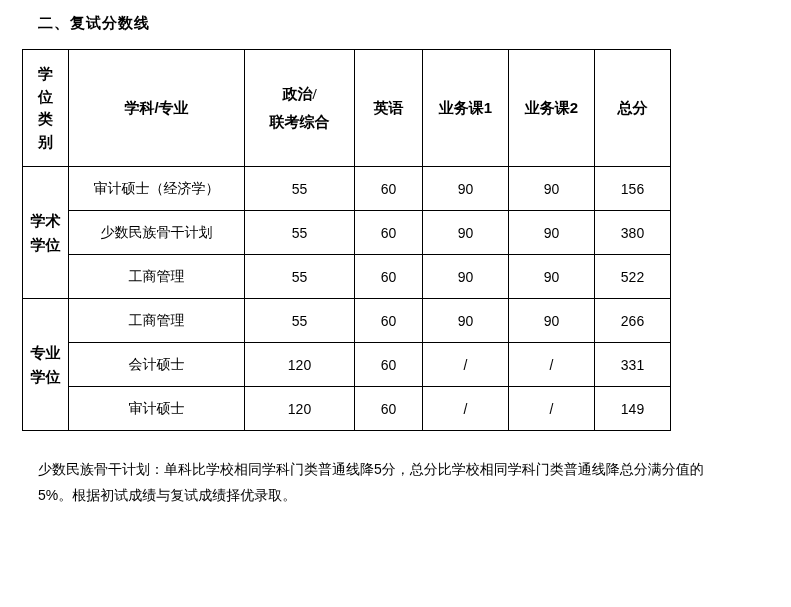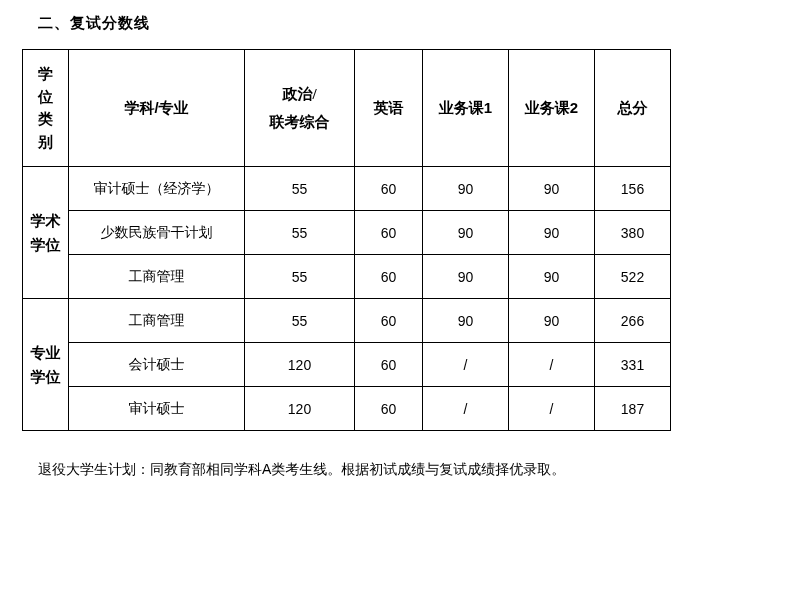--- a/index.html
+++ b/index.html
@@ -176,23 +176,23 @@
           <td>/</td>
           <td>/</td>
           <td>331</td>
         </tr>
         <tr class="body-row">
           <td>审计硕士</td>
           <td>120</td>
           <td>60</td>
           <td>/</td>
           <td>/</td>
-          <td>187</td>
+          <td>149</td>
         </tr>
       </tbody>
     </table>
   </div>
 
   <div class="notes">
-    <p>退役大学生计划：同教育部相同学科A类考生线。根据初试成绩与复试成绩择优录取。</p>
+    <p>少数民族骨干计划：单科比学校相同学科门类普通线降5分，总分比学校相同学科门类普通线降总分满分值的5%。根据初试成绩与复试成绩择优录取。</p>
   </div>
 
 </div>
 
 </body></html>

